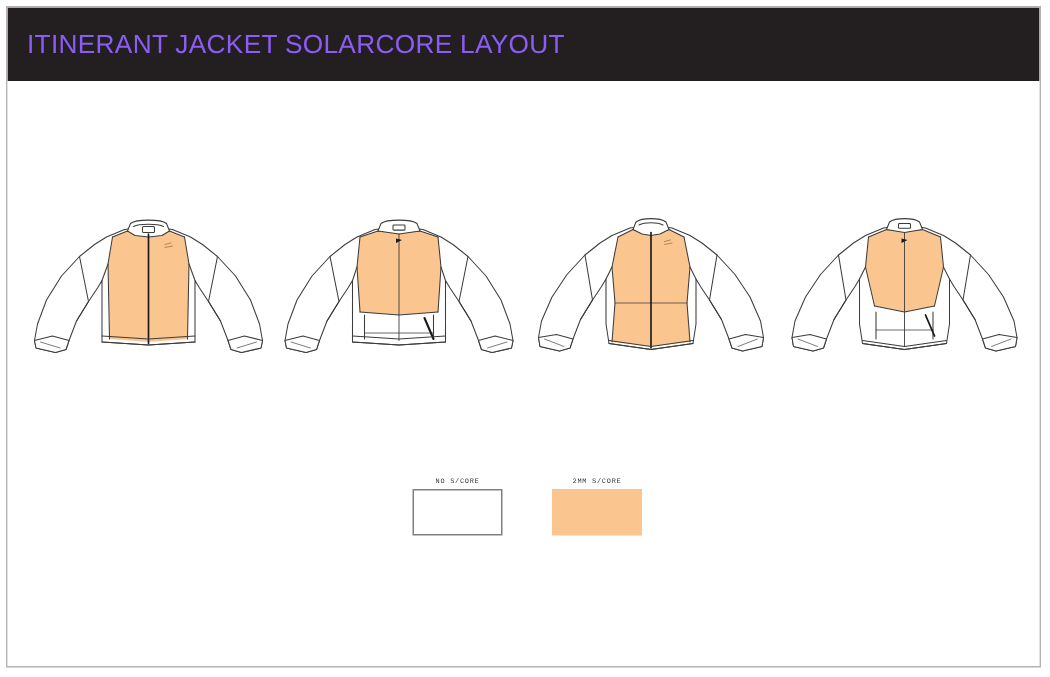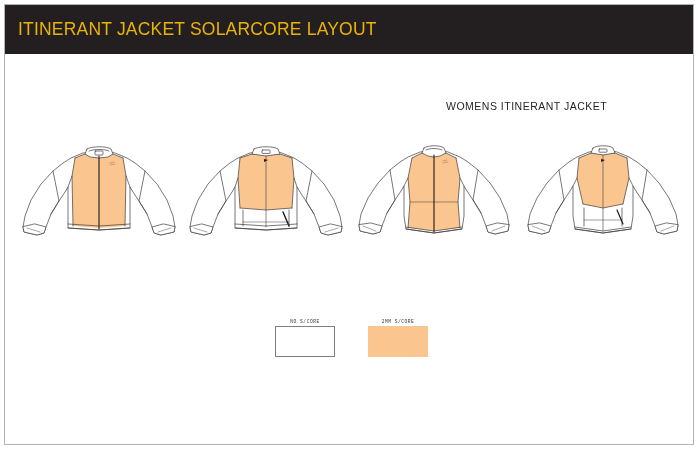--- a/index.html
+++ b/index.html
@@ -34,21 +34,21 @@
     left: 0;
     top: 0;
     width: 100%;
     height: 49px;
     background: #231f20;
     box-sizing: border-box;
     display: flex;
     align-items: center;
   }
   .title-bar .title {
-    color: #eab308;
+    color: #8b5cf6;
     font-size: 17.5px;
     letter-spacing: 0.2px;
     padding-left: 13px;
     font-weight: 400;
     white-space: nowrap;
   }
 
   
   .sheet {
     position: absolute;
@@ -133,21 +133,20 @@
 <body>
 
 <div class="page">
 
   <div class="title-bar">
     <span class="title">ITINERANT JACKET SOLARCORE LAYOUT</span>
   </div>
 
   <div class="sheet">
 
-    <div class="section-heading heading-womens">WOMENS ITINERANT JACKET</div>
 
     <div class="figures">
 
       <div class="figure fig-1">
         <svg viewBox="0 0 172 120" xmlns="http://www.w3.org/2000/svg">
           <g fill="none" stroke="#3c3c3c" stroke-width="0.7" stroke-linejoin="round" stroke-linecap="round">
 
             <path d="M62 26 L72 22 L86 24 L100 22 L110 26 L113 44 L112 94 L86 96 L60 94 L59 44 Z" fill="#fac58e" stroke="none"></path>
 
             <path d="M86 19 L70 21 L58 26 L50 31 L40 39 L28 52 L18 68 L12 84 L10 95

